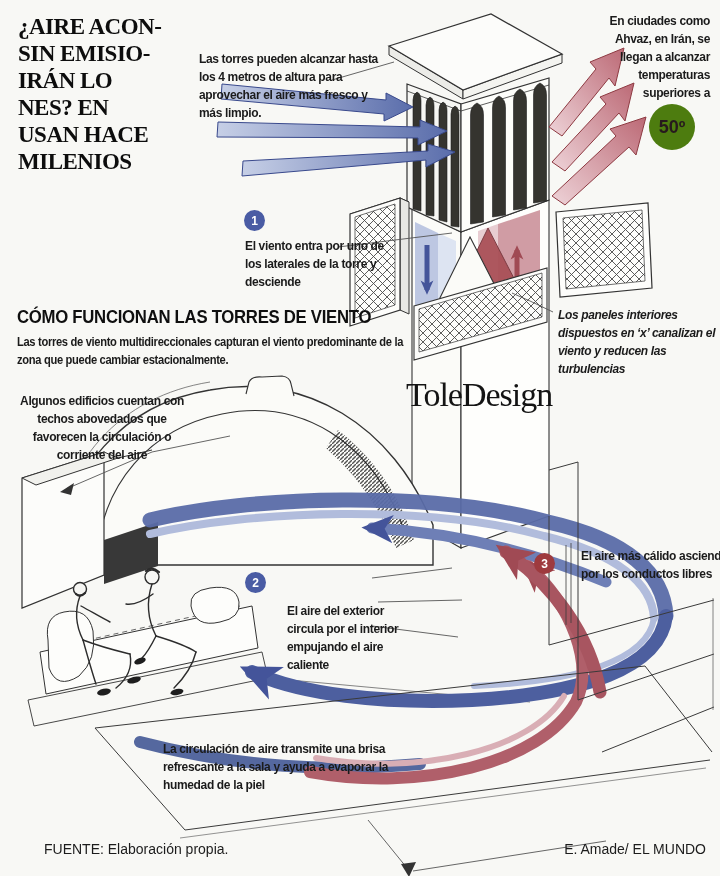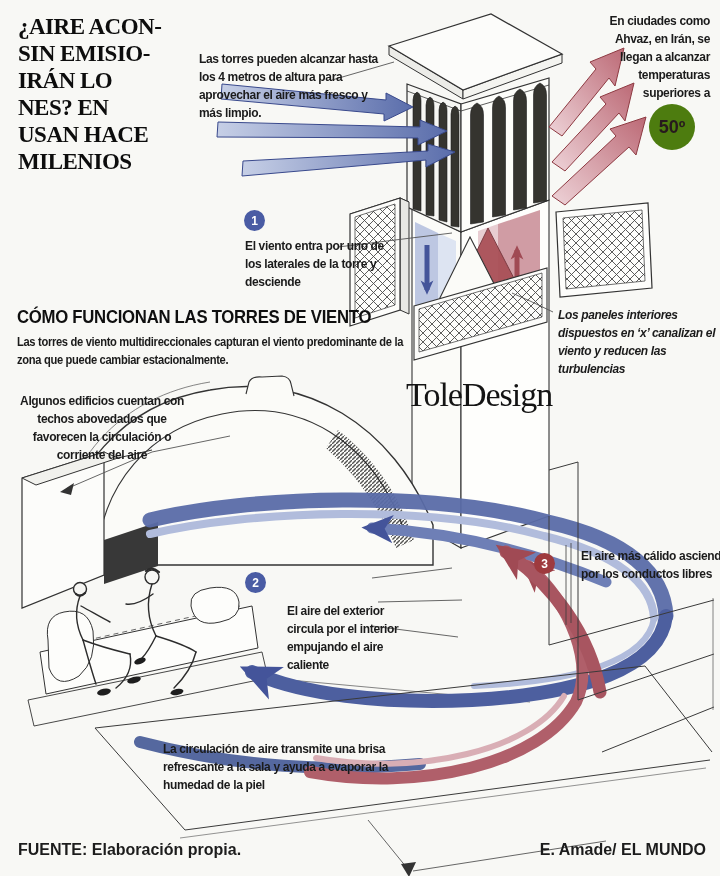--- a/index.html
+++ b/index.html
@@ -33,21 +33,21 @@
   .temp-circle{
     width:46px;height:46px;border-radius:50%;z-index:4;
     display:flex;align-items:center;justify-content:center;
     font-size:18px;font-weight:800;color:#271a1d;
   }
   .watermark{
     font-family:"Liberation Serif",serif;
     font-size:34px;font-weight:400;letter-spacing:-1px;
     color:#141414;z-index:6;white-space:nowrap;margin-left:23px;
   }
-  .footer{font-size:16px;font-weight:700;color:#1c1c1c;z-index:3;}
+  .footer{font-size:14px;font-weight:400;color:#1c1c1c;z-index:3;margin-left:26px;}
   .right{text-align:right;}
   #art{position:absolute;left:0;top:0;z-index:1;}
 </style>
 </head>
 <body>
 
 <div id="art">
 <svg width="720" height="876" viewBox="0 0 720 876" xmlns="http://www.w3.org/2000/svg">
   <defs>
     <linearGradient id="gBlue" x1="0" y1="0" x2="1" y2="0">

